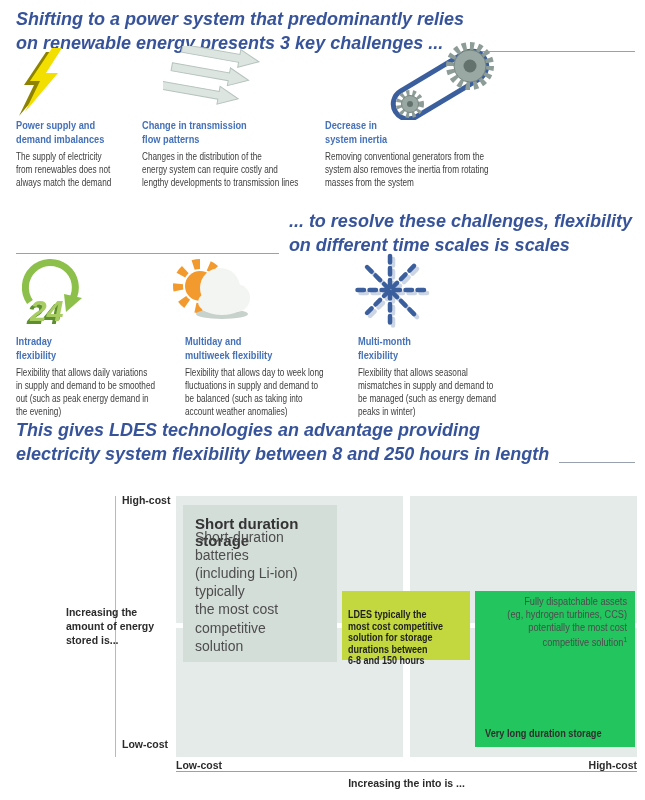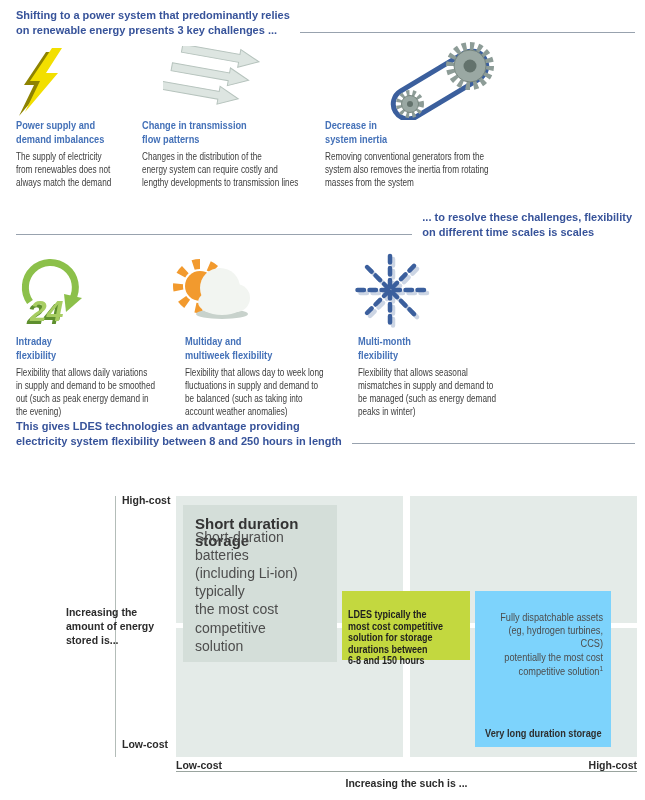--- a/index.html
+++ b/index.html
@@ -5,21 +5,21 @@
   html,body { margin:0; padding:0; background:#fff; }
   .page {
     position:relative; width:645px; height:800px; background:#ffffff;
     font-family:"Liberation Sans", sans-serif; color:#3d3d3d; overflow:hidden;
   }
   .pre { white-space:pre-line; }
 
   
   .h-row { position:absolute; display:flex; align-items:flex-end; }
   .h-text {
-    font-size:11px; font-weight:bold; color:#37539a; line-height:1.32;
+    font-size:18px; font-weight:bold; color:#37539a; line-height:1.32;font-style:italic;
   }
   .h-rule { flex:1; border-bottom:1px solid #98a2ae; margin:0 0 4px 10px; }
   .h-rule-left { flex:1; border-bottom:1px solid #98a2ae; margin:0 10px 4px 0; }
 
   
   .col-title {
     position:absolute; font-size:10.5px; font-weight:bold; color:#4471b8;
     line-height:1.3; transform:scaleX(.88); transform-origin:0 0;
   }
   .col-body {
@@ -47,22 +47,22 @@
   }
   .ldes-box {
     position:absolute; left:342px; top:591px; width:128px; height:69px;
     background:#c3d83f; box-sizing:border-box; padding:18px 6px;
   }
   .ldes-text {
     font-size:10px; font-weight:bold; color:#1f1f1f; line-height:1.15;
     transform:scaleX(.9); transform-origin:0 0;
   }
   .dispatch-box {
-    position:absolute; left:475px; top:591px; width:136px; height:156px;
-    background:#7dd3fc; box-sizing:border-box; padding:20px 8px;
+    position:absolute; left:475px; top:591px; width:160px; height:156px;
+    background:#22c55e; box-sizing:border-box; padding:4px 8px;
   }
   .dispatch-text {
     font-size:10px; color:#4d4d4d; line-height:1.32; text-align:right;
     transform:scaleX(.92); transform-origin:100% 0;
   }
   .dispatch-text sup { font-size:7px; }
   .vld-label {
     position:absolute; left:10px; bottom:8px; font-size:10px; font-weight:bold;
     color:#2e2e2e; white-space:nowrap; transform:scaleX(.92); transform-origin:0 100%;
   }
@@ -233,15 +233,15 @@
       <span>competitive solution</span><sup>1</sup>
     </div>
     <div class="vld-label">Very long duration storage</div>
   </div>
 
   <div class="x-labels">
     <span>Low-cost</span>
     <span>High-cost</span>
   </div>
   <div class="axis-h" style="left:176px; top:771px; width:461px;"></div>
-  <div class="x-title">Increasing the such is ...</div>
+  <div class="x-title">Increasing the into is ...</div>
 
 </div>
 
 </body></html>

